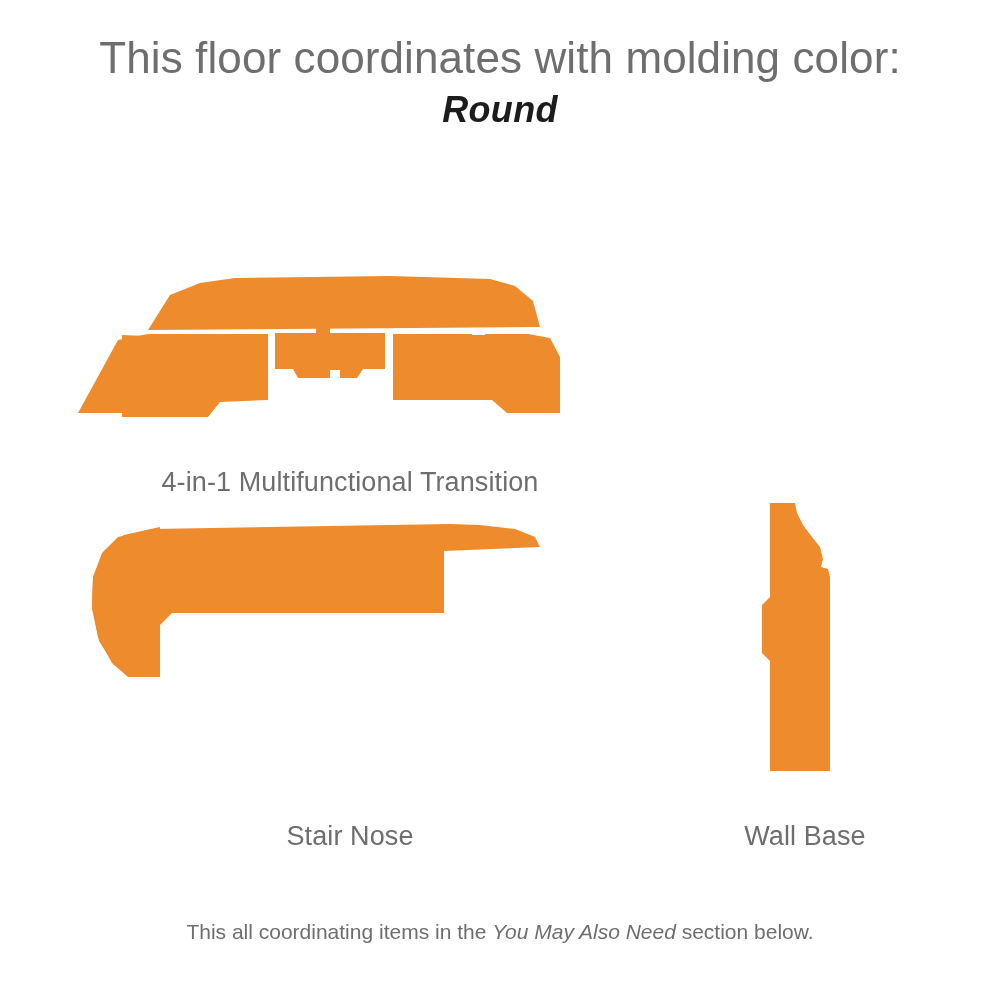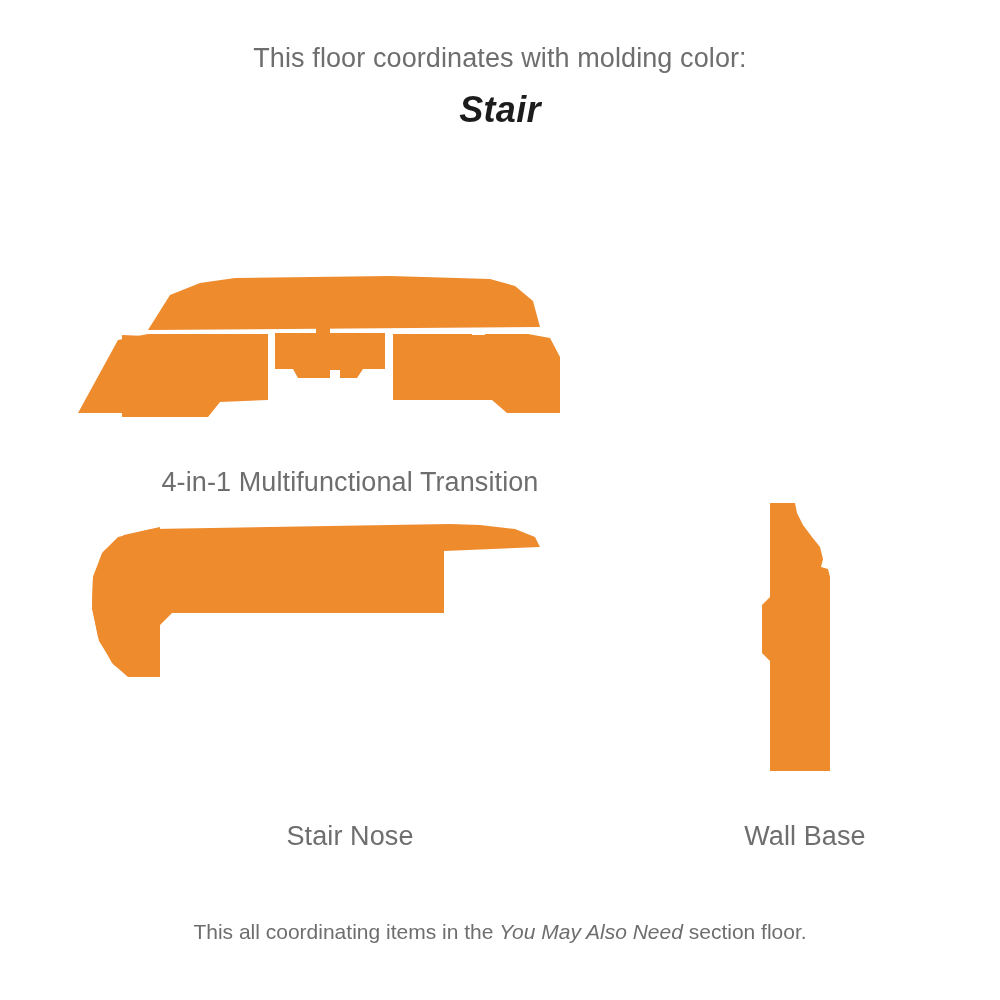--- a/index.html
+++ b/index.html
@@ -23,21 +23,21 @@
 
   
   .header {
     position: absolute;
     left: 0;
     top: 36px;
     width: 1000px;
     text-align: center;
   }
   .header-line1 {
-    font-size: 27px;
+    font-size: 44px;
     line-height: 44px;
     color: #6e6e6e;
     font-weight: 400;
     letter-spacing: 0.1px;
   }
   .header-line2 {
     margin-top: 7px;
     font-size: 36px;
     line-height: 46px;
     color: #1c1c1c;
@@ -109,21 +109,21 @@
     margin-top: 25px;
   }
 </style>
 </head>
 <body>
 
 <div class="page">
 
   <div class="header">
     <div class="header-line1">This floor coordinates with molding color:</div>
-    <div class="header-line2">Stair</div>
+    <div class="header-line2">Round</div>
   </div>
 
   <div class="grid">
 
     <div class="cell cell-transition">
       <div class="art">
         <svg viewBox="0 0 580 250" preserveAspectRatio="xMidYMid meet">
 
           <path fill="#EE8B2D" d="
             M 88 145
@@ -292,16 +292,16 @@
             L 130 112
             L 130 18 Z"></path>
         </svg>
       </div>
       <div class="caption">Wall Base</div>
     </div>
 
   </div>
 
   <div class="footer">
-    <span>This all coordinating items in the </span><em>You May Also Need</em><span> section floor.</span>
+    <span>This all coordinating items in the </span><em>You May Also Need</em><span> section below.</span>
   </div>
 
 </div>
 
 </body></html>

